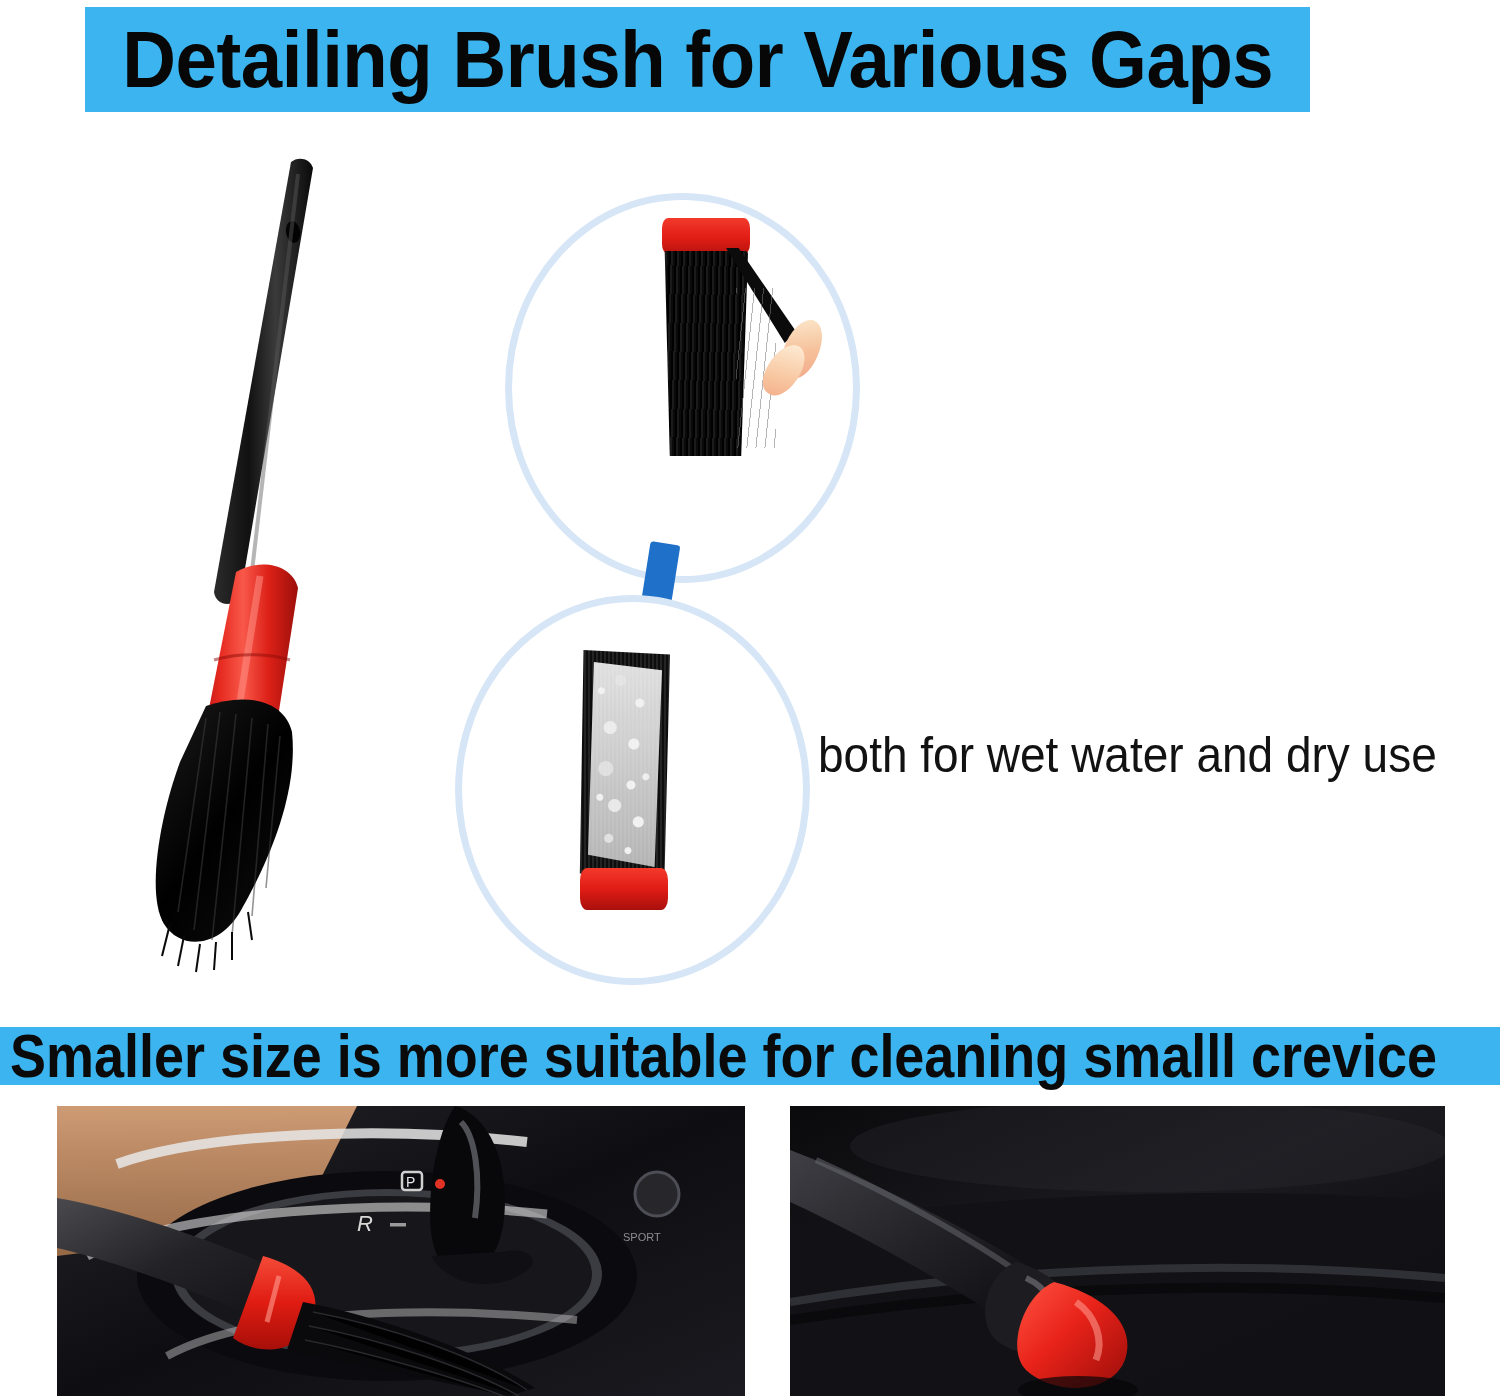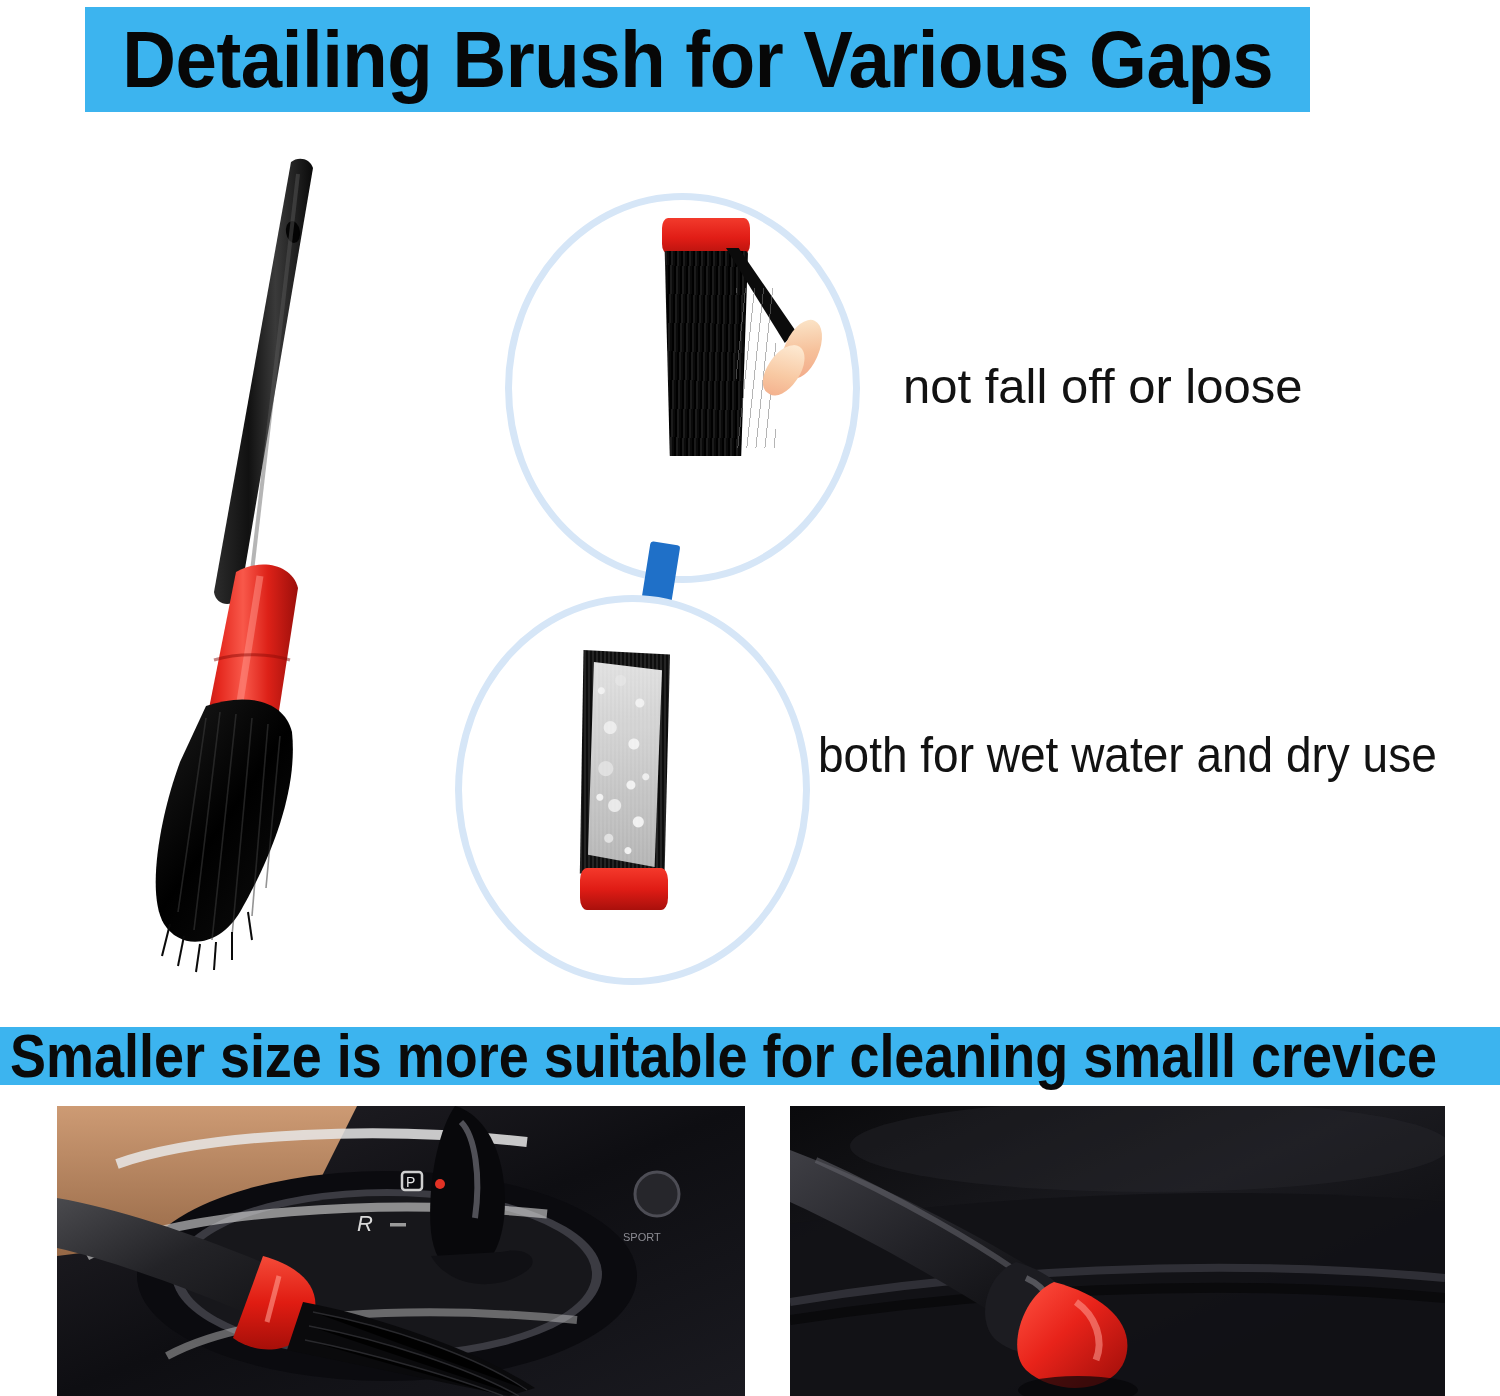--- a/index.html
+++ b/index.html
@@ -216,21 +216,20 @@
   <div class="tab tab-mid"></div>
   <div class="tab tab-low"></div>
 
   <div class="circle circle-bottom"></div>
   <div class="head2">
     <div class="bristle2"></div>
     <div class="foam"></div>
     <div class="ferrule2"></div>
   </div>
 
-  <div class="cap cap1">not fall off or loose</div>
   <div class="cap cap2">both for wet water and dry use</div>
 
   <div class="banner-bottom">
     <span class="txt">Smaller size is more suitable for cleaning smalll crevice</span>
   </div>
 
   <div class="photo photo-left">
     <svg width="688" height="290" viewBox="0 0 688 290">
       <defs>
         <linearGradient id="pl" x1="0" y1="0" x2="1" y2="1">

